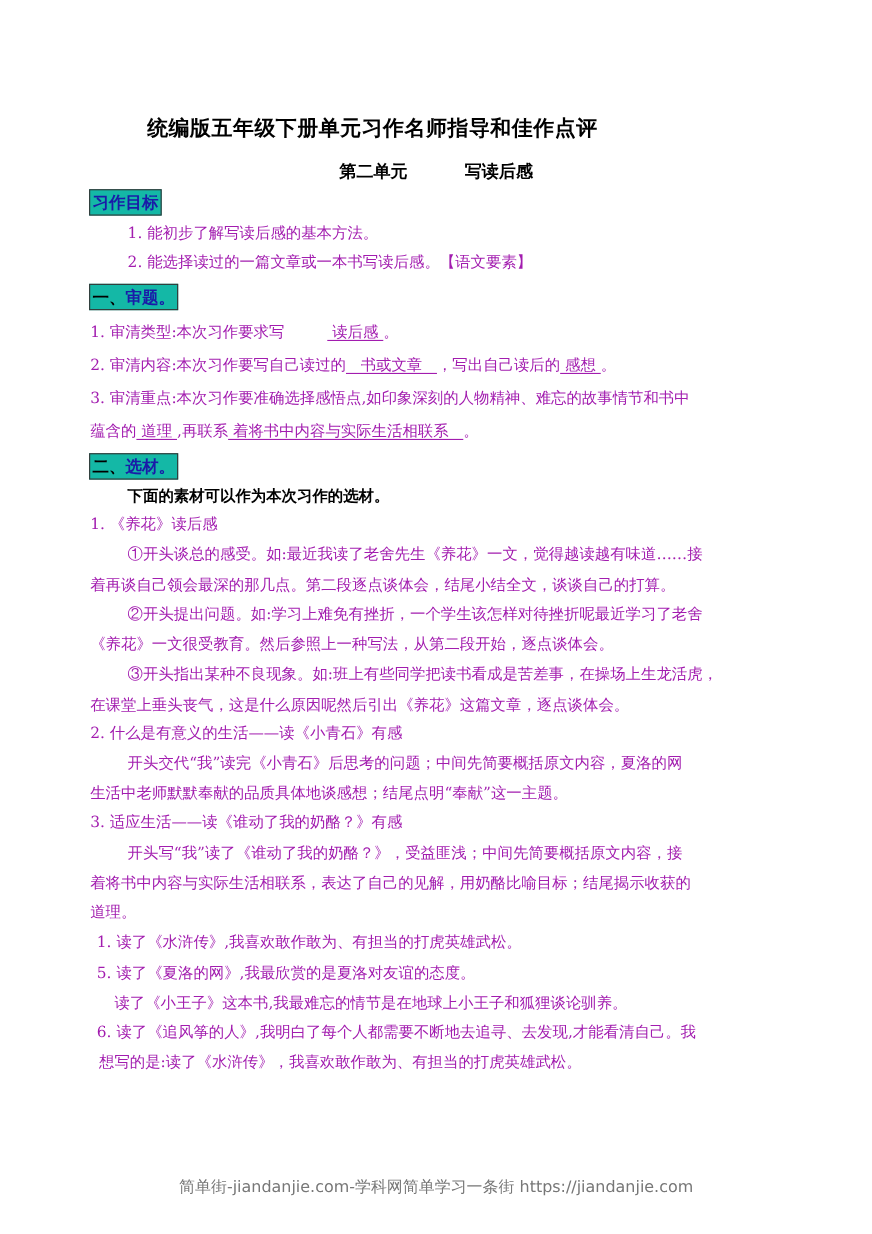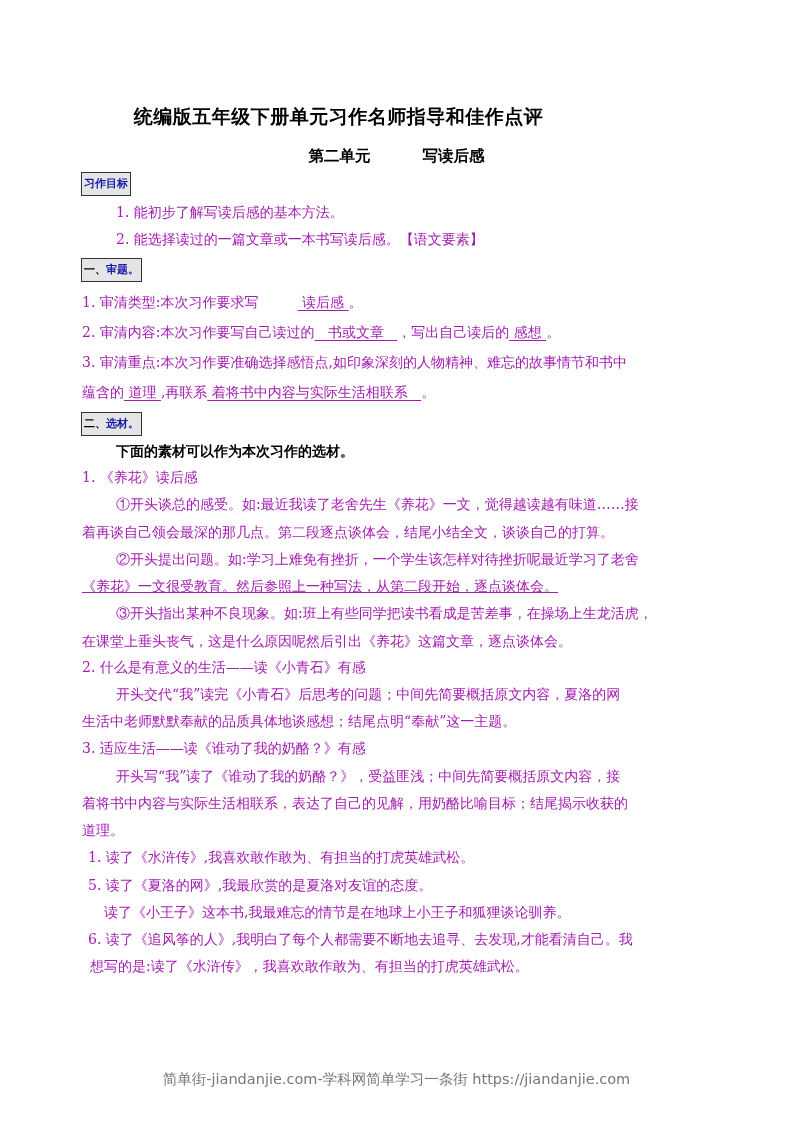--- a/index.html
+++ b/index.html
@@ -5,23 +5,23 @@
   html, body { margin: 0; padding: 0; background: #ffffff; }
   body { width: 793px; height: 1122px; position: relative; overflow: hidden;
          font-family: "DejaVu Serif", "Liberation Serif", serif; color: #111; }
   .title { position: absolute; top: 104px; left: 0; width: 677px; text-align: center;
            font-family: "DejaVu Sans", "Liberation Sans", sans-serif; font-weight: bold;
            font-size: 19px; letter-spacing: 0.5px; color: #000; }
   .subtitle { position: absolute; top: 146px; left: 0; width: 793px; text-align: center;
               font-family: "DejaVu Sans", "Liberation Sans", sans-serif; font-weight: bold;
               font-size: 15.5px; color: #000; }
   .subtitle .gap { display: inline-block; width: 52px; }
-  .hl { position: absolute; left: 81px; background: #e5e5e5; border: 1px solid #333;
+  .hl { position: absolute; left: 81px; background: #14b8a6; border: 1px solid #333;
         font-family: "DejaVu Sans", "Liberation Sans", sans-serif; font-weight: bold;
-        font-size: 11px; line-height: 22px; height: 24px; padding: 0 2px; box-sizing: border-box; }
+        font-size: 15px; line-height: 22px; height: 24px; padding: 0 2px; box-sizing: border-box; }
   .hl .blue { color: #1a1aa8; }
   .hl .black { color: #000; }
   .line { position: absolute; font-size: 14px; line-height: 20px; white-space: nowrap; color: #a21caf; }
   .sans { font-family: "DejaVu Sans", "Liberation Sans", sans-serif; }
   .bold { font-weight: bold; color: #000; }
   .u { text-decoration: underline; text-underline-offset: 3px; }
   .footer { position: absolute; top: 1070px; left: 0; width: 793px; text-align: center;
             font-family: "DejaVu Sans", "Liberation Sans", sans-serif; font-size: 14.5px; color: #777; }
 </style>
 </head>
@@ -54,21 +54,21 @@
 
 <div class="hl" style="top:412px;">
   <span class="black">二、</span><span class="blue">选材。</span>
 </div>
 <div class="line sans bold" style="top:441px; left:116px;">下面的素材可以作为本次习作的选材。</div>
 
 <div class="line" style="top:467px; left:82px;">1. 《养花》读后感</div>
 <div class="line" style="top:494px; left:116px;">①开头谈总的感受。如:最近我读了老舍先生《养花》一文，觉得越读越有味道……接</div>
 <div class="line" style="top:522px; left:82px;">着再谈自己领会最深的那几点。第二段逐点谈体会，结尾小结全文，谈谈自己的打算。</div>
 <div class="line" style="top:549px; left:116px;">②开头提出问题。如:学习上难免有挫折，一个学生该怎样对待挫折呢最近学习了老舍</div>
-<div class="line" style="top:576px; left:82px;text-decoration:underline;">《养花》一文很受教育。然后参照上一种写法，从第二段开始，逐点谈体会。</div>
+<div class="line" style="top:576px; left:82px;">《养花》一文很受教育。然后参照上一种写法，从第二段开始，逐点谈体会。</div>
 <div class="line" style="top:603px; left:116px;">③开头指出某种不良现象。如:班上有些同学把读书看成是苦差事，在操场上生龙活虎，</div>
 <div class="line" style="top:631px; left:82px;">在课堂上垂头丧气，这是什么原因呢然后引出《养花》这篇文章，逐点谈体会。</div>
 
 <div class="line" style="top:657px; left:82px;">2. 什么是有意义的生活——读《小青石》有感</div>
 <div class="line" style="top:684px; left:116px;">开头交代“我”读完《小青石》后思考的问题；中间先简要概括原文内容，夏洛的网</div>
 <div class="line" style="top:711px; left:82px;">生活中老师默默奉献的品质具体地谈感想；结尾点明“奉献”这一主题。</div>
 
 <div class="line" style="top:738px; left:82px;">3. 适应生活——读《谁动了我的奶酪？》有感</div>
 <div class="line" style="top:766px; left:116px;">开头写“我”读了《谁动了我的奶酪？》，受益匪浅；中间先简要概括原文内容，接</div>
 <div class="line" style="top:793px; left:82px;">着将书中内容与实际生活相联系，表达了自己的见解，用奶酪比喻目标；结尾揭示收获的</div>

